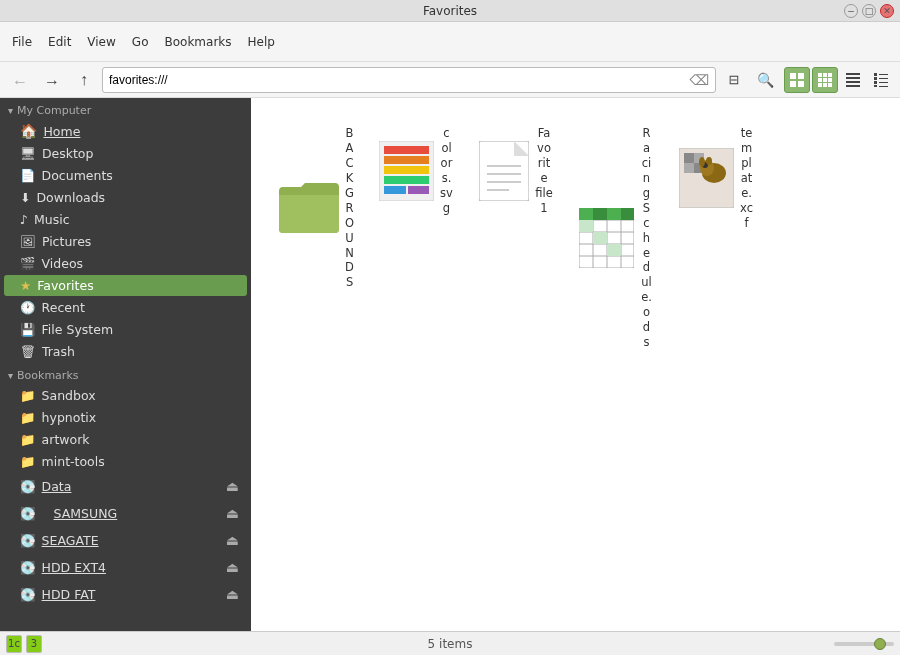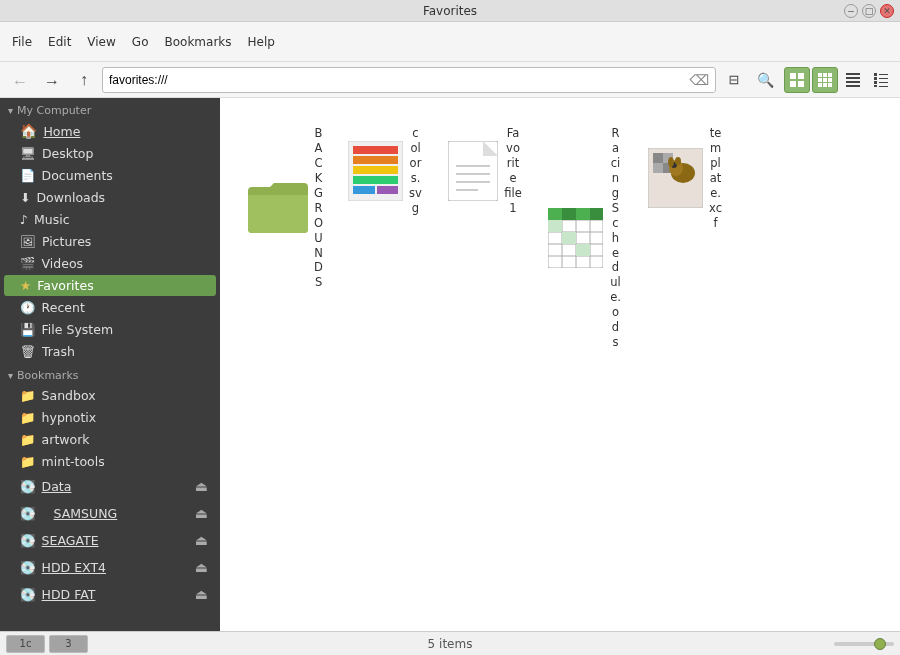--- a/index.html
+++ b/index.html
@@ -143,21 +143,21 @@
 
     
     .main-layout {
       display: flex;
       flex: 1;
       overflow: hidden;
     }
 
     
     .sidebar {
-      width: 220px;
+      width: 251px;
       background: #3c3c3c;
       color: #ddd;
       overflow-y: auto;
       flex-shrink: 0;
       padding-bottom: 4px;
     }
     .sidebar::-webkit-scrollbar { width: 6px; }
     .sidebar::-webkit-scrollbar-track { background: #3c3c3c; }
     .sidebar::-webkit-scrollbar-thumb { background: #666; border-radius: 3px; }
 
@@ -295,23 +295,23 @@
       right: 8px;
       top: -4px;
       width: 12px;
       height: 12px;
       background: #90b050;
       border-radius: 50%;
       border: 1px solid #6a8040;
     }
 
     .small-btn {
-      width: 39px;
+      width: 16px;
       height: 18px;
-      background: #a3a3a3;
+      background: #84cc16;
       border: 1px solid #bbb;
       border-radius: 2px;
       display: flex;
       align-items: center;
       justify-content: center;
       cursor: pointer;
       font-size: 10px;
       color: #444;
       text-align: center;
     }

